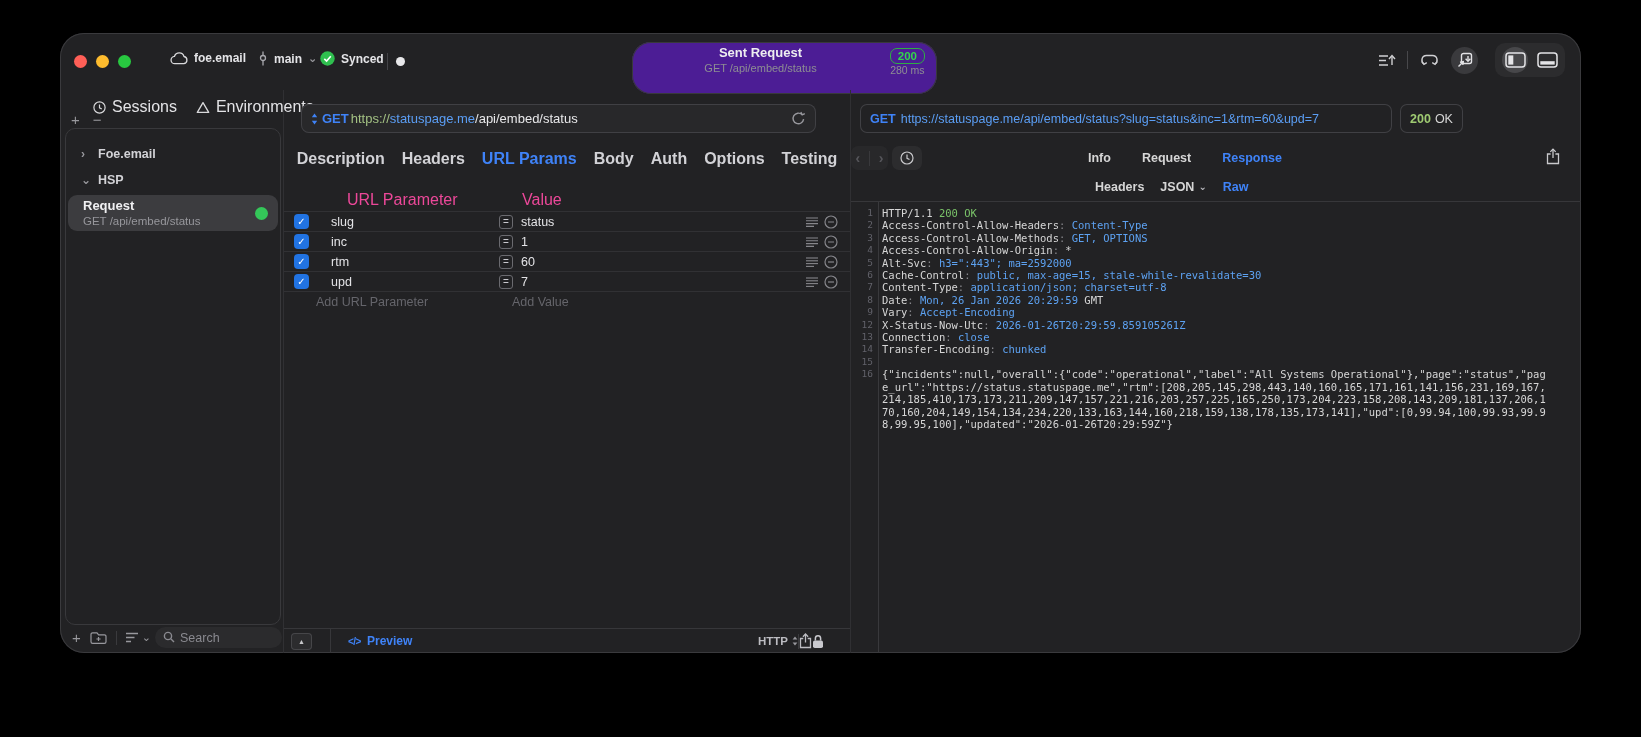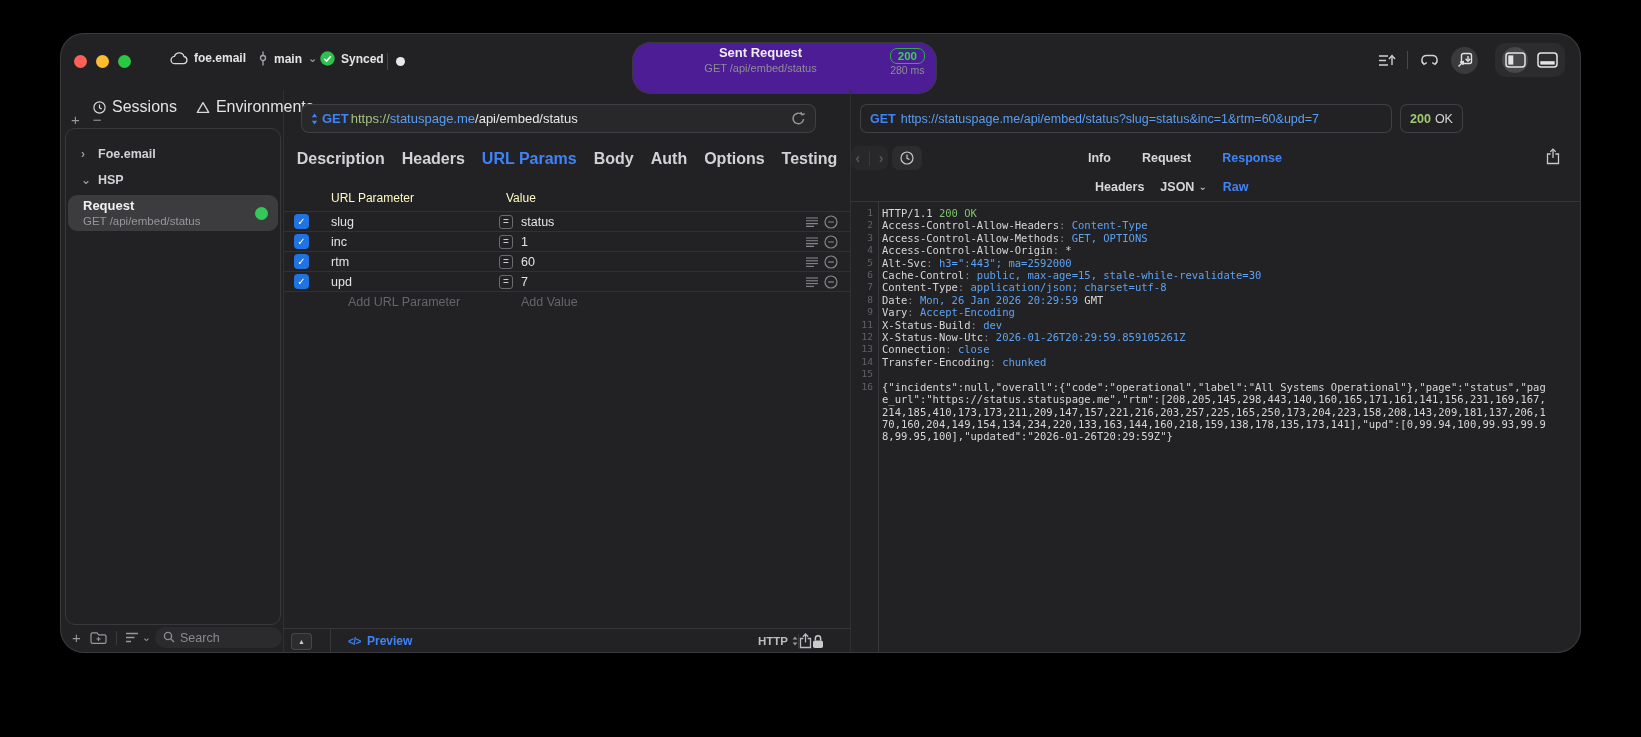--- a/index.html
+++ b/index.html
@@ -61,33 +61,33 @@
   
   .center{position:absolute;left:223px;top:57px;width:567px;bottom:0;border-left:1px solid #303033;}
   .url-bar{position:absolute;left:17px;top:14px;width:515px;height:29px;border-radius:8px;
     background:#28282a;box-shadow:inset 0 0 0 1px #404044;display:flex;align-items:center;padding:0 10px;font-size:13px;}
   .method{color:var(--accent);font-weight:700;margin:0 2px 0 4px;}
   .u-scheme{color:var(--scheme-green);} .u-host{color:var(--url-blue);} .u-path{color:#e8e8ea;}
   .url-refresh{margin-left:auto;}
   .rtabs{position:absolute;left:0;right:0;top:58px;height:22px;display:flex;justify-content:center;gap:17px;align-items:center;}
   .rtab{font-size:16px;font-weight:600;color:#d2d2d6;}
   .rtab.active{color:var(--accent);}
-  .tbl-head{position:absolute;top:101px;left:0;right:0;height:18px;font-size:12px;color:#fef9c3;}
+  .tbl-head{position:absolute;top:101px;left:16px;right:0;height:18px;font-size:16px;color:#ec4899;}
   .th-name{position:absolute;left:47px;} .th-val{position:absolute;left:222px;}
   .params{position:absolute;left:0;right:0;top:121px;}
   .prow{position:relative;height:20px;border-top:1px solid #313134;}
   .prow-add{position:relative;height:20px;border-top:1px solid #313134;color:#65656b;font-size:12.5px;}
   .pcheck{position:absolute;left:10px;top:2px;width:15px;height:15px;border-radius:4px;background:var(--check-blue);
     color:#fff;font-size:10px;font-weight:700;display:flex;align-items:center;justify-content:center;}
   .pname{position:absolute;left:47px;line-height:20px;font-size:12.5px;color:#e3e3e6;}
   .peq{position:absolute;left:215px;top:3px;width:14px;height:14px;border:1px solid #6a6a6f;border-radius:3px;
     color:#c9c9ce;font-size:10px;line-height:12px;text-align:center;}
   .pval{position:absolute;left:237px;line-height:20px;font-size:12.5px;color:#e3e3e6;}
   .plines{position:absolute;left:522px;top:5px;} .pminus{position:absolute;left:540px;top:3px;}
-  .add-name{position:absolute;left:64px;line-height:20px;} .add-val{position:absolute;left:237px;line-height:20px;}
+  .add-name{position:absolute;left:32px;line-height:20px;} .add-val{position:absolute;left:228px;line-height:20px;}
   .center-footer{position:absolute;left:0;right:0;bottom:0;height:25px;border-top:1px solid #37373a;display:flex;align-items:center;}
   .collapse-btn{margin-left:7px;width:21px;height:17px;border-radius:4px;background:#2c2c2e;box-shadow:inset 0 0 0 1px #464649;
     color:#c9c9cc;font-size:7px;display:flex;align-items:center;justify-content:center;}
   .footer-vsep{width:1px;height:25px;background:#37373a;margin-left:18px;}
   .preview-btn{display:flex;align-items:center;gap:6px;color:var(--accent);margin-left:17px;font-size:12px;font-weight:600;}
   .code-glyph{font-size:10px;font-weight:700;letter-spacing:-0.5px;}
   .footer-right{margin-left:auto;display:flex;align-items:center;padding-right:26px;}
   .http-label{display:flex;align-items:center;gap:4px;color:#bcbcc1;font-size:11.5px;font-weight:600;}
   .footer-rsep{width:1px;height:15px;background:#3a3a3d;}
   
@@ -576,24 +576,20 @@
           </div>
           <div class="resp-line">
             <span class="ln">8</span>
             <span class="resp-text"><span class="seg-plain">Date</span><span class="seg-gray">: </span><span class="seg-blue">Mon, 26 Jan 2026 20:29:59</span><span class="seg-plain"> GMT</span></span>
           </div>
           <div class="resp-line">
             <span class="ln">9</span>
             <span class="resp-text"><span class="seg-plain">Vary</span><span class="seg-gray">: </span><span class="seg-blue">Accept-Encoding</span></span>
           </div>
           <div class="resp-line">
-            <span class="ln">11</span>
-            <span class="resp-text"><span class="seg-plain">X-Status-Build</span><span class="seg-gray">: </span><span class="seg-blue">dev</span></span>
-          </div>
-          <div class="resp-line">
             <span class="ln">12</span>
             <span class="resp-text"><span class="seg-plain">X-Status-Now-Utc</span><span class="seg-gray">: </span><span class="seg-blue">2026-01-26T20:29:59.859105261Z</span></span>
           </div>
           <div class="resp-line">
             <span class="ln">13</span>
             <span class="resp-text"><span class="seg-plain">Connection</span><span class="seg-gray">: </span><span class="seg-blue">close</span></span>
           </div>
           <div class="resp-line">
             <span class="ln">14</span>
             <span class="resp-text"><span class="seg-plain">Transfer-Encoding</span><span class="seg-gray">: </span><span class="seg-blue">chunked</span></span>

